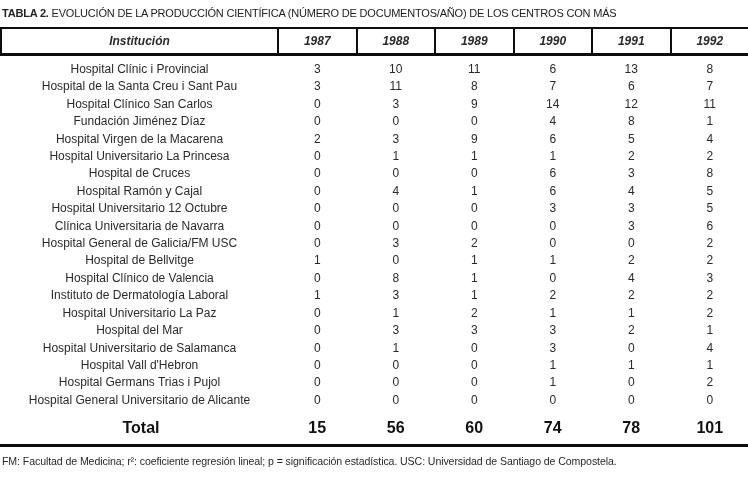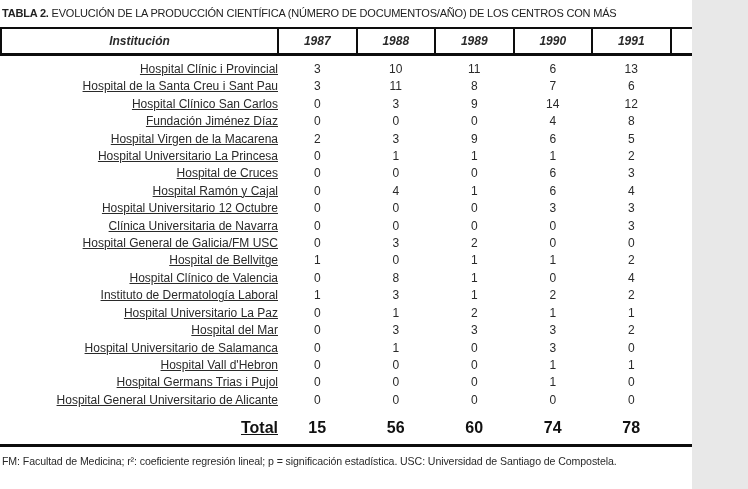--- a/index.html
+++ b/index.html
@@ -3,21 +3,21 @@
 <meta charset="utf-8">
 <style>
   :root{
     --text:#1f1f1f;
     --rule:#0d0d0d;
     --bg:#ffffff;
   }
   html,body{margin:0;padding:0;background:#e8e8e8;}
   .page{
     position:relative;
-    width:692px;height:489px;
+    width:748px;height:489px;
     background:var(--bg);
     font-family:"Liberation Sans","DejaVu Sans",sans-serif;
     color:var(--text);
     overflow:hidden;
     box-sizing:border-box;
     padding:7px 0 0 0;
   }
   .title{
     font-size:11px;
     letter-spacing:-0.2px;
@@ -49,21 +49,21 @@
   thead th:last-child{border-right:2px solid var(--rule);}
   tbody.rows td{
     font-size:12px;
     line-height:17.4px;
     height:17.4px;
     padding:0;
     color:#2a2a2a;
     white-space:nowrap;
   }
   tbody.rows tr:first-child td{padding-top:5px;}
-  td.inst{text-align:right;padding-left:3px;text-decoration:underline;}
+  td.inst{text-align:center;padding-left:3px;}
   td.num{text-align:center;}
   tfoot td{
     font-size:16px;
     font-weight:bold;
     padding:10px 0 2px 0;
     color:#111;
     white-space:nowrap;
   }
   tfoot td.inst{padding-left:3px;}
   tfoot td.num{text-align:center;}

